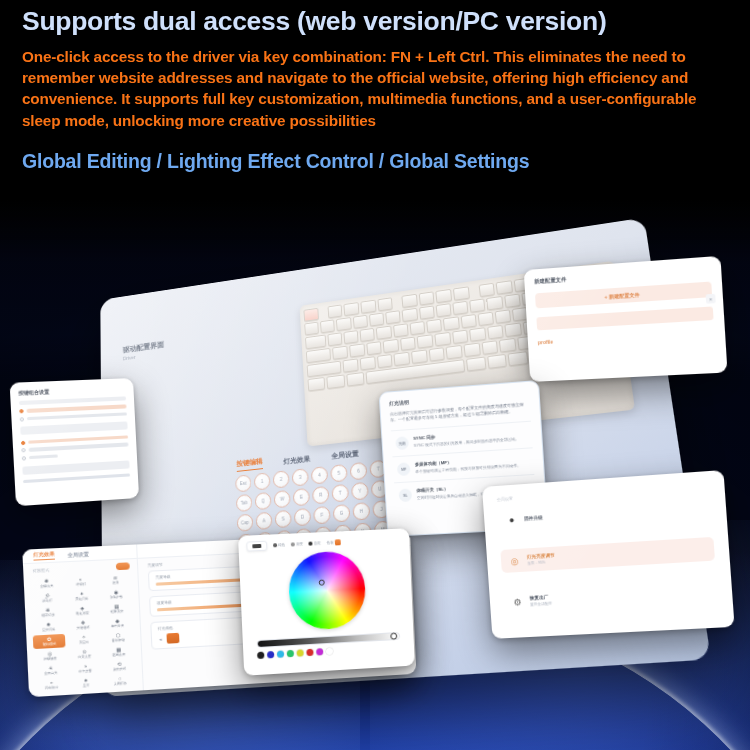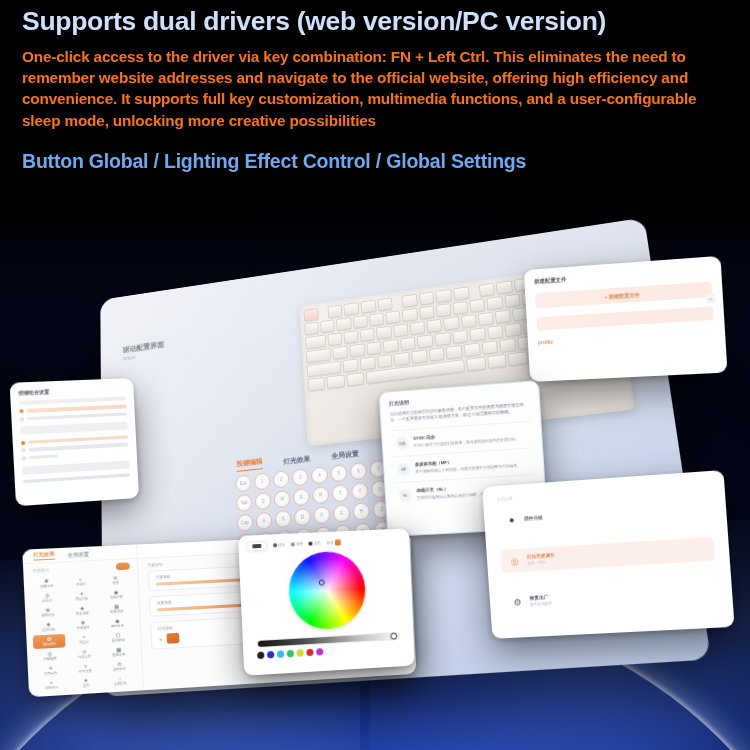--- a/index.html
+++ b/index.html
@@ -295,23 +295,23 @@
 <div id="bg-root">
   <div id="bg-blue"></div>
   <div id="bg-fade-top"></div>
   <div id="bg-glow-l"></div>
   <div id="bg-glow-r"></div>
   <div id="bg-arc"></div>
   <div id="bg-vignette"></div>
 </div>
 
 <div id="header">
-  <div class="h-title" style="color: rgb(207, 224, 251);">Supports dual drivers (web version/PC version)</div>
+  <div class="h-title" style="color: rgb(207, 224, 251);">Supports dual access (web version/PC version)</div>
   <div class="h-body" style="color: #f97316;">One-click access to the driver via key combination: FN + Left Ctrl. This eliminates the need to remember website addresses and navigate to the official website, offering high efficiency and convenience. It supports full key customization, multimedia functions, and a user-configurable sleep mode, unlocking more creative possibilities</div>
-  <div class="h-sub" style="color: rgb(111, 169, 240);">Button Global / Lighting Effect Control / Global Settings</div>
+  <div class="h-sub" style="color: rgb(111, 169, 240);">Global Editing / Lighting Effect Control / Global Settings</div>
 </div>
 
 <div id="screen-wrap">
   <div id="screen">
     <div class="scr-title">驱动配置界面</div>
     <div class="scr-sub">Driver</div>
 
     <div id="kbd">
       <div class="kr">
           <div class="kk pink"></div>

